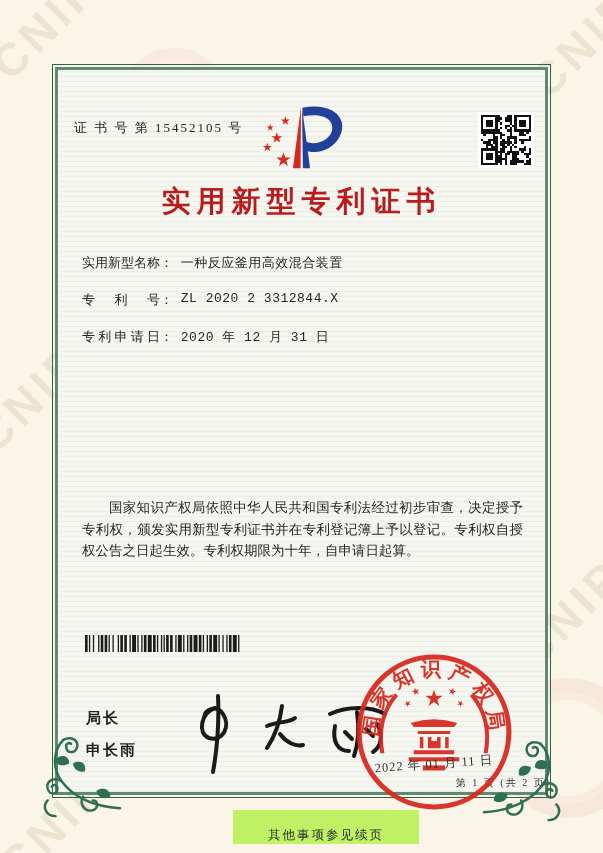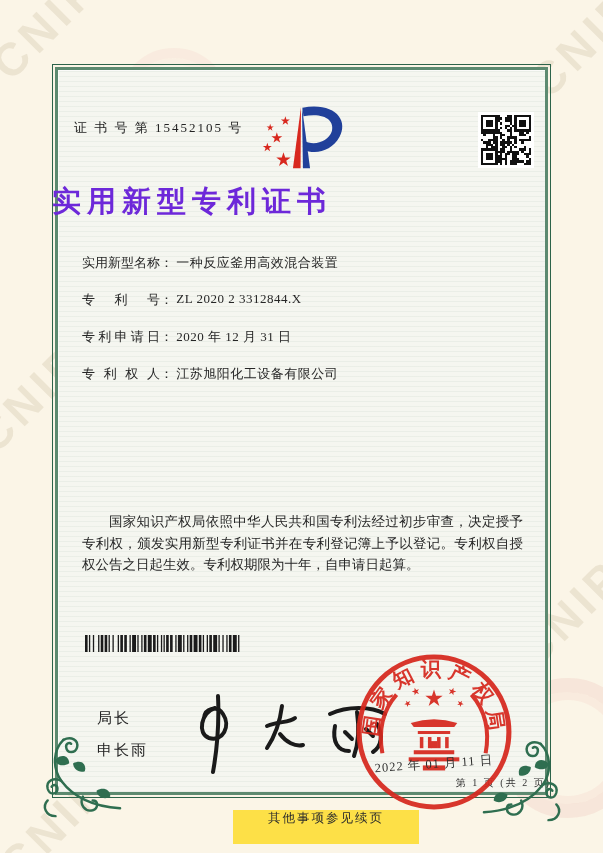--- a/index.html
+++ b/index.html
@@ -30,55 +30,55 @@
            repeating-linear-gradient(0deg, rgba(140,170,150,0.10) 0 1px, transparent 1px 5px),
            #f5f6f0;}
 
   
   .cert-no{position:absolute;left:74px;top:102px;font-size:13px;letter-spacing:2px;
            color:#232323;z-index:2;margin-top:17px;}
   .logo{position:absolute;left:244px;top:101px;width:115px;height:74px;z-index:2;}
   .qr-box{position:absolute;left:478px;top:112px;width:50px;height:50px;background:#fff;
           padding:3px;z-index:2;}
   .qr-box svg{width:50px;height:50px;display:block;}
-  .title{position:absolute;left:52px;top:182px;width:499px;text-align:left;
-         font-size:29px;font-weight:700;letter-spacing:6px;color:#6d28d9;z-index:2;}
+  .title{position:absolute;left:52px;top:182px;width:499px;text-align:center;
+         font-size:29px;font-weight:700;letter-spacing:6px;color:#b91c1c;z-index:2;}
 
   .fields{position:absolute;left:82px;top:254px;width:440px;z-index:2;
-          font-size:13px;color:#262626;}
+          font-size:13px;color:#262626;font-family:Liberation Mono, monospace;}
   .field-row{height:23px;margin-bottom:14px;white-space:nowrap;}
   .flabel{display:inline-block;width:78px;text-align:justify;text-align-last:justify;
           vertical-align:top;}
   .flabel.second{margin-left:26px;}
   .fcolon{display:inline-block;vertical-align:top;}
   .fvalue{display:inline-block;vertical-align:top;letter-spacing:.5px;}
 
   .paras{position:absolute;left:82px;top:497px;width:441px;z-index:2;
-         font-size:13.5px;line-height:21.5px;color:#262626;text-align:justify;margin-top:14px;}
+         font-size:13.5px;line-height:21.5px;color:#262626;text-align:justify;}
   .paras p{margin:0;text-indent:2em;}
 
   .barcode{position:absolute;left:85px;top:635px;width:157px;height:17px;z-index:2;}
   .barcode svg{width:100%;height:100%;display:block;}
 
-  .signer{position:absolute;left:97px;top:702px;z-index:2;font-size:15px;
-          line-height:32px;color:#222;letter-spacing:2px;}
+  .signer{position:absolute;left:86px;top:702px;z-index:2;font-size:15px;
+          line-height:32px;color:#222;letter-spacing:2px;font-weight:bold;}
   .signature{position:absolute;left:185px;top:684px;width:230px;height:95px;z-index:3;}
 
   .seal{position:absolute;left:352px;top:650px;width:164px;height:164px;z-index:5;
         opacity:.93;}
   .seal svg{position:absolute;left:0;top:0;width:164px;height:164px;}
   .seal-date{position:absolute;left:6px;top:106px;width:152px;text-align:center;
         font-size:12.5px;color:#1d1d1d;letter-spacing:1px;transform:rotate(-4deg);
         z-index:6;white-space:nowrap;}
 
   .page-info{position:absolute;left:52px;top:776px;width:499px;text-align:right;
         font-size:10px;color:#333;letter-spacing:2px;z-index:2;}
 
   .note-chip{position:absolute;left:233px;top:810px;width:186px;height:34px;
-        background:#fde047;z-index:3;display:flex;align-items:flex-start;justify-content:center;}
+        background:#bef264;z-index:3;display:flex;align-items:flex-end;justify-content:center;}
   .note-chip span{font-size:12.5px;color:#2b2b2b;letter-spacing:2px;}
 
   .ornament{position:absolute;width:88px;height:88px;z-index:6;pointer-events:none;}
   .ornament.left{left:34px;top:734px;}
   .ornament.right{left:482px;top:738px;transform:scaleX(-1);}
 </style>
 </head>
 <body>
 
 <div class="wm up" style="left:-20px;top:52px;">CNIPA</div>
@@ -287,24 +287,20 @@
     <span class="fvalue">一种反应釜用高效混合装置</span>
   </div>
   <div class="field-row">
     <span class="flabel">专利号</span><span class="fcolon">：</span>
     <span class="fvalue">ZL 2020 2 3312844.X</span>
   </div>
   <div class="field-row">
     <span class="flabel">专利申请日</span><span class="fcolon">：</span>
     <span class="fvalue">2020 年 12 月 31 日</span>
   </div>
-  <div class="field-row">
-    <span class="flabel">专利权人</span><span class="fcolon">：</span>
-    <span class="fvalue">江苏旭阳化工设备有限公司</span>
-  </div>
 </div>
 
 <div class="paras">
   <p>国家知识产权局依照中华人民共和国专利法经过初步审查，决定授予专利权，颁发实用新型专利证书并在专利登记簿上予以登记。专利权自授权公告之日起生效。专利权期限为十年，自申请日起算。</p>
 </div>
 
 <div class="barcode">
   <svg id="barcode-svg" preserveAspectRatio="none" fill="#1b1b1b" viewBox="0 0 120 17">
       <rect x="0" y="0" width="2" height="17"></rect>
       <rect x="3" y="0" width="1" height="17"></rect>

